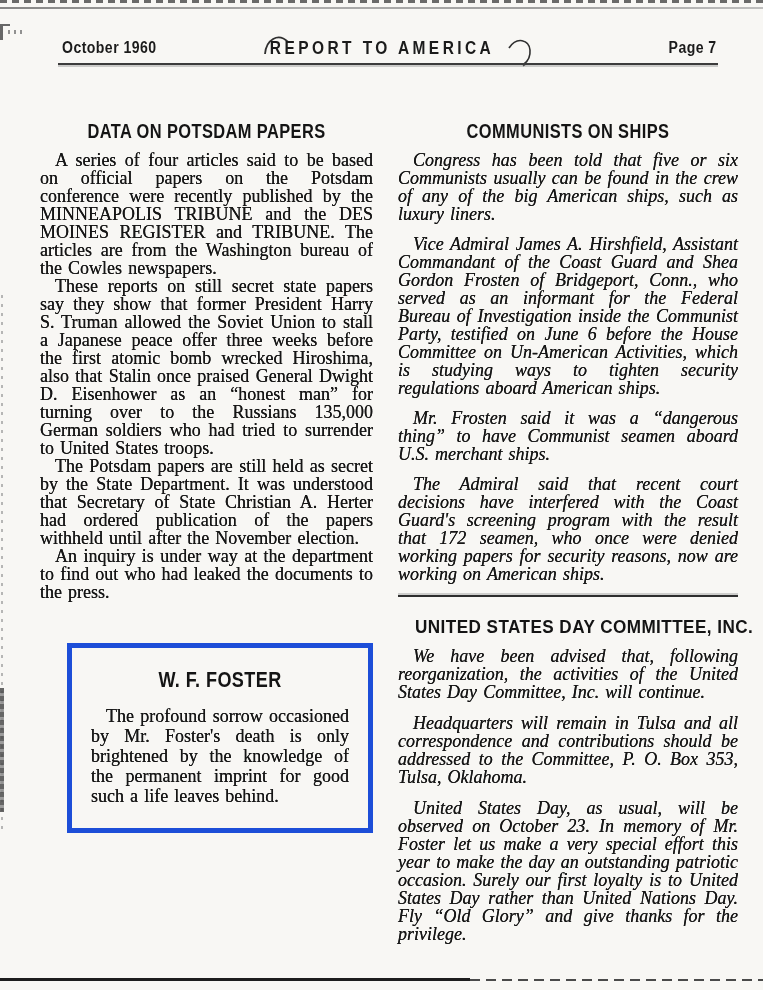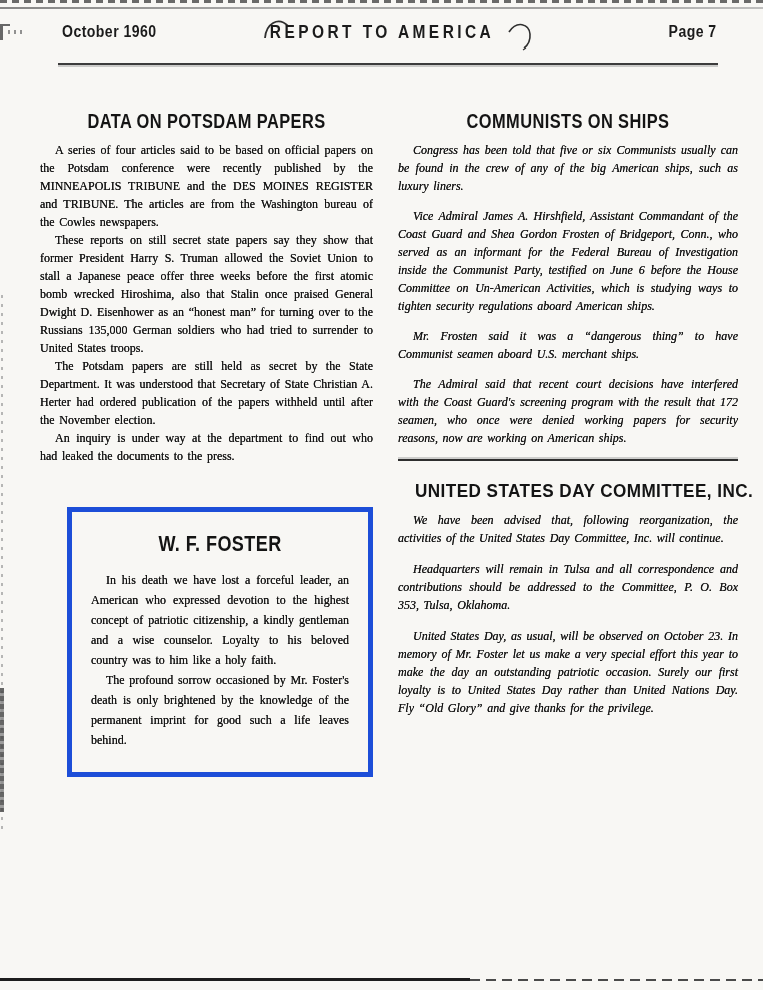--- a/index.html
+++ b/index.html
@@ -43,21 +43,21 @@
   }
   .bottom-line-dash{
     position:absolute;top:979px;left:470px;width:293px;height:2px;
     background:repeating-linear-gradient(90deg,#4a4a4a 0 10px,transparent 10px 16px);
   }
   .dots-tl{position:absolute;top:30px;left:8px;width:14px;height:4px;
     background:repeating-linear-gradient(90deg,#777 0 2px,transparent 2px 6px);opacity:.8;}
 
   
   .masthead{
-    position:absolute;top:20px;left:0;width:763px;height:26px;
+    position:absolute;top:36px;left:0;width:763px;height:26px;
   }
   .head-font{
     font-family:"Liberation Sans", sans-serif;
     font-weight:bold;color:#1b1b1b;
     white-space:nowrap;
   }
   .issue-date{
     position:absolute;left:62px;top:3px;font-size:16px;letter-spacing:.5px;
     transform:scaleX(.88);transform-origin:left center;
   }
@@ -73,35 +73,35 @@
   .arc svg{display:block;}
   .arc-left{left:262px;top:-6px;}
   .arc-right{left:503px;top:-2px;}
   .masthead-rule{
     position:absolute;top:63px;left:58px;width:660px;height:2px;
     background:#3c3c3c;
     box-shadow:0 2px 0 rgba(120,120,120,.35);
   }
 
   
-  .col{position:absolute;top:110px;}
+  .col{position:absolute;top:120px;}
   .col-left{left:40px;width:333px;}
   .col-right{left:398px;width:340px;}
 
   h2.art-title{
     font-family:"Liberation Sans", sans-serif;
     font-weight:bold;color:#141414;
     text-align:center;font-size:20px;letter-spacing:.5px;
     margin:0 0 9px 0;line-height:1.1;
     transform:scaleX(.82);transform-origin:center;
     white-space:nowrap;
   }
   h2.wide-title{font-size:19px;transform:scaleX(.9);}
   p{
-    margin:0;font-size:12px;line-height:18px;
+    margin:0;font-size:18px;line-height:18px;
     text-align:justify;text-indent:15px;
     word-spacing:1.6px;
     text-shadow:0 0 .35px currentColor;
   }
   .col-right p{margin-bottom:12px;line-height:18px;font-style:italic;}
   .col-right .art-usday p{margin-bottom:13px;}
 
   .divider{
     margin:9px 0 20px 0;height:2px;background:#2e2e2e;
     box-shadow:0 -2px 0 rgba(130,130,130,.35);
@@ -153,21 +153,20 @@
     <article>
       <h2 class="art-title">DATA ON POTSDAM PAPERS</h2>
       <p>A series of four articles said to be based on official papers on the Potsdam conference were recently published by the MINNEAPOLIS TRIBUNE and the DES MOINES REGISTER and TRIBUNE. The articles are from the Washington bureau of the Cowles newspapers.</p>
       <p>These reports on still secret state papers say they show that former President Harry S. Truman allowed the Soviet Union to stall a Japanese peace offer three weeks before the first atomic bomb wrecked Hiroshima, also that Stalin once praised General Dwight D. Eisenhower as an “honest man” for turning over to the Russians 135,000 German soldiers who had tried to surrender to United States troops.</p>
       <p>The Potsdam papers are still held as secret by the State Department.  It was understood that Secretary of State Christian A. Herter had ordered publication of the papers withheld until after the November election.</p>
       <p>An inquiry is under way at the department to find out who had leaked the documents to the press.</p>
     </article>
 
     <aside class="foster-box">
       <h2 class="art-title">W. F. FOSTER</h2>
-      <p>In his death we have lost a forceful leader, an American who expressed devotion to the highest concept of patriotic citizenship, a kindly gentleman and a wise counselor.  Loyalty to his beloved country was to him like a holy faith.</p>
       <p>The profound sorrow occasioned by Mr. Foster's death is only brightened by the knowledge of the permanent imprint for good such a life leaves behind.</p>
     </aside>
   </section>
 
   <section class="col col-right">
     <article>
       <h2 class="art-title">COMMUNISTS ON SHIPS</h2>
       <p>Congress has been told that five or six Communists usually can be found in the crew of any of the big American ships, such as luxury liners.</p>
       <p>Vice Admiral James A. Hirshfield, Assistant Commandant of the Coast Guard and Shea Gordon Frosten of Bridgeport, Conn., who served as an informant for the Federal Bureau of Investigation inside the Communist Party, testified on June 6 before the House Committee on Un-American Activities, which is studying ways to tighten security regulations aboard American ships.</p>
       <p>Mr. Frosten said it was a “dangerous thing” to have Communist seamen aboard U.S. merchant ships.</p>

